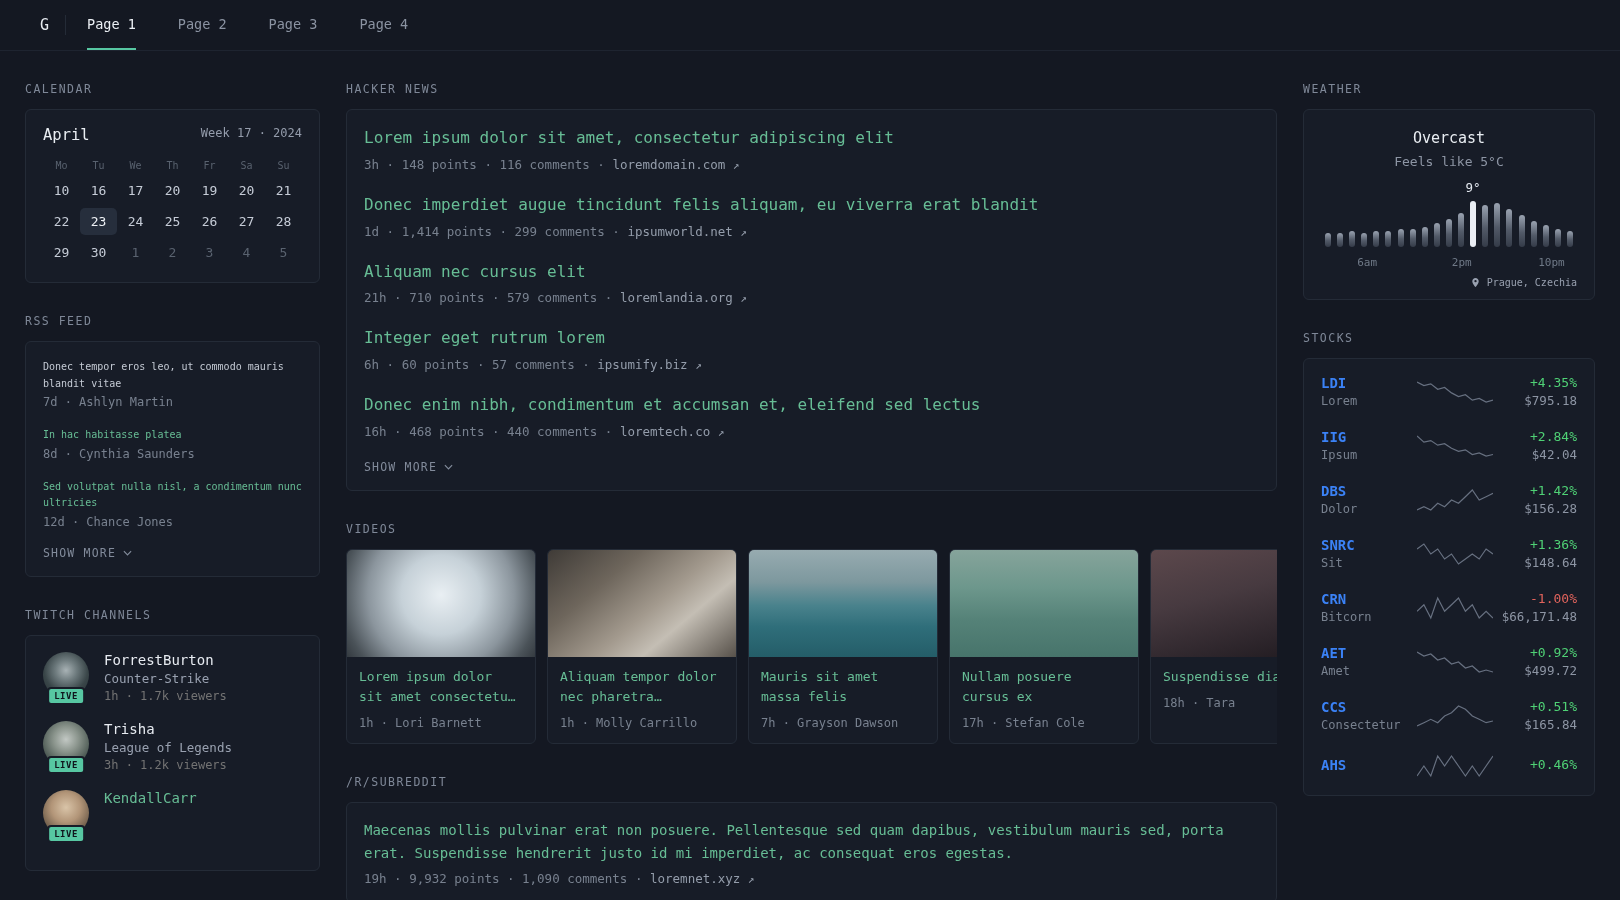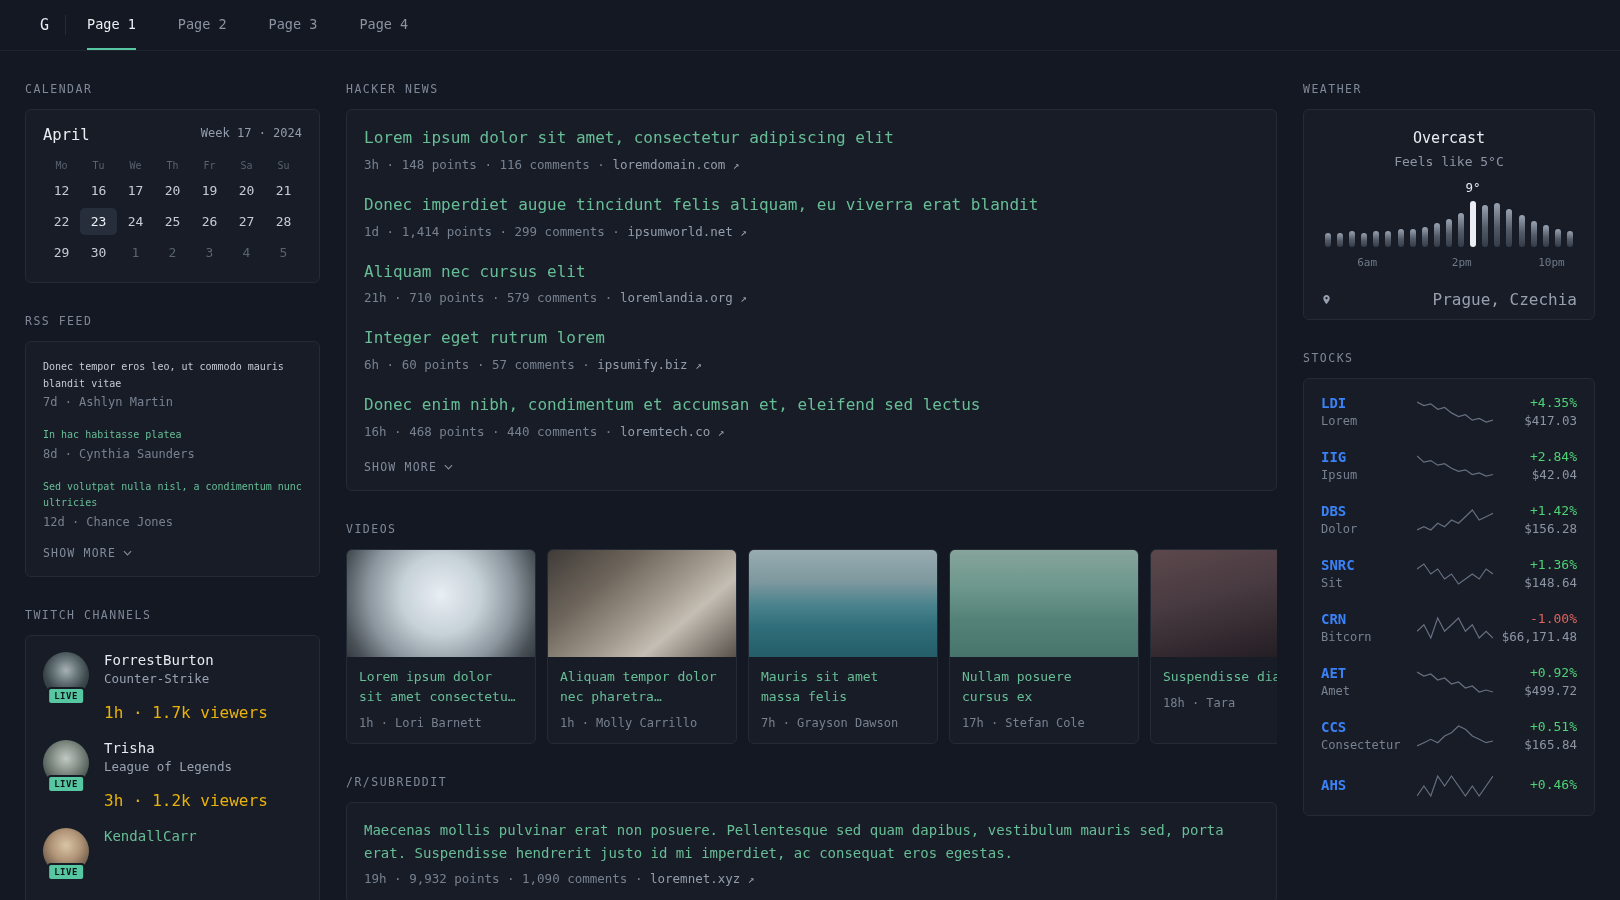--- a/index.html
+++ b/index.html
@@ -37,21 +37,21 @@
   .ext{font-size:11px}
   .show-more{display:flex;align-items:center;gap:7px;font-size:11.5px;letter-spacing:1.2px;color:#828b9b;margin-top:3px}
 
   .tch{display:flex;gap:15px;margin-bottom:18px;align-items:flex-start}
   .avatar-wrap{position:relative;flex:none}
   .avatar{width:46px;height:46px;border-radius:50%}
   .live{position:absolute;left:50%;bottom:-7px;transform:translateX(-50%);background:var(--accent,#57c7a2);color:#10151c;font-size:9px;font-weight:bold;letter-spacing:.5px;padding:2px 5px;border-radius:4px;border:2px solid var(--card,#171c27)}
   .tch-name{font-size:14px;color:#e7ebf1}
   .tch-name.alt{color:var(--link,#67bd95)}
   .tch-game{font-size:12.5px;color:#99a1b0;margin-top:3px}
-  .tch-meta{font-size:16px;color:#eab308;margin-top:17px}
+  .tch-meta{font-size:12px;color:#737373;margin-top:3px}
 
   .hn-item{margin-bottom:21px}
   .hn-item .link-title{font-size:16px}
   .hn-item .meta{margin-top:6px;font-size:12.5px}
 
   .vrow{display:flex;gap:11px;overflow:hidden}
   .vcard{flex:none;width:190px;background:var(--card,#171c27);border:1px solid var(--border,#242b37);border-radius:6px;overflow:hidden}
   .vthumb{height:107px}
   .vbody{padding:10px 12px 13px}
   .vtitle{color:var(--link,#67bd95);font-size:13px;line-height:1.55;max-height:41px;overflow:hidden}
@@ -62,21 +62,21 @@
 
   .weather-card{text-align:center;padding:19px 17px 10px}
   .w-cond{font-size:15px;color:#e9edf2}
   .w-feels{font-size:13px;color:#8d95a4;margin-top:7px}
   .w-chart{display:flex;align-items:flex-end;justify-content:space-between;height:48px;margin:30px 4px 0}
   .wbar{width:6px;border-radius:3px;background:linear-gradient(180deg,#9aa3b1 0%,#525a68 55%,#343b48 100%)}
   .wbar.hl{background:#eaeef4;position:relative}
   .wtemp{position:absolute;top:-21px;left:50%;transform:translateX(-50%);font-size:12.5px;color:#e4e9f0}
   .w-times{position:relative;height:14px;margin-top:9px}
   .w-times span{position:absolute;transform:translateX(-50%);font-size:11px;color:#6f7987}
-  .w-loc{display:flex;align-items:center;justify-content:space-between;gap:6px;margin-top:20px;font-size:16px;color:#98a0af}
+  .w-loc{display:flex;align-items:center;justify-content:flex-end;gap:6px;margin-top:6px;font-size:10px;color:#98a0af}
 
   .stk{display:flex;align-items:center;margin-bottom:21px}
   .stk:last-child{margin-bottom:0}
   .stk-l{width:96px}
   .stk-sym{font-size:14px;font-weight:bold;color:#3b82f6}
   .stk-name{font-size:12px;color:#78818f;margin-top:3px}
   .spark{color:#677080;flex:none;line-height:0}
   .stk-r{margin-left:auto;text-align:right}
   .stk-chg{font-size:13px}
   .stk-chg.pos{color:var(--positive,#4fd175)}
@@ -111,21 +111,21 @@
         <div class="cal-grid wd">
           <span>Mo</span>
           <span>Tu</span>
           <span>We</span>
           <span>Th</span>
           <span>Fr</span>
           <span>Sa</span>
           <span>Su</span>
         </div>
         <div class="cal-grid days">
-          <span class="day">12</span>
+          <span class="day">10</span>
           <span class="day">16</span>
           <span class="day">17</span>
           <span class="day">20</span>
           <span class="day">19</span>
           <span class="day">20</span>
           <span class="day">21</span>
           <span class="day">22</span>
           <span class="day sel">23</span>
           <span class="day">24</span>
           <span class="day">25</span>
@@ -374,21 +374,21 @@
         <div class="stk">
           <div class="stk-l">
               <div class="stk-sym">LDI</div>
               <div class="stk-name">Lorem</div>
             </div>
           <span class="spark"><svg width="76" height="26" viewBox="0 0 76 26">
                 <polyline points="0.0,3.0 6.9,6.6 13.8,4.8 20.7,10.3 27.6,8.5 34.5,13.9 41.5,17.5 48.4,15.7 55.3,21.2 62.2,19.4 69.1,23.0 76.0,21.2" fill="none" stroke="currentColor" stroke-width="1.2"></polyline>
               </svg></span>
           <div class="stk-r">
               <div class="stk-chg pos">+4.35%</div>
-              <div class="stk-price">$417.03</div>
+              <div class="stk-price">$795.18</div>
             </div>
         </div>
         <div class="stk">
           <div class="stk-l">
               <div class="stk-sym">IIG</div>
               <div class="stk-name">Ipsum</div>
             </div>
           <span class="spark"><svg width="76" height="26" viewBox="0 0 76 26">
                 <polyline points="0.0,3.0 6.9,9.2 13.8,7.6 20.7,12.2 27.6,10.7 34.5,15.3 41.5,18.4 48.4,16.8 55.3,21.5 62.2,19.9 69.1,23.0 76.0,21.5" fill="none" stroke="currentColor" stroke-width="1.2"></polyline>
               </svg></span>

